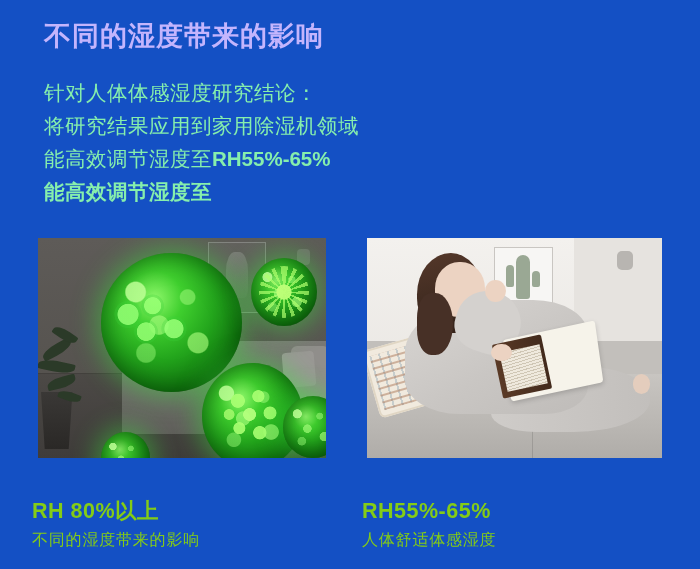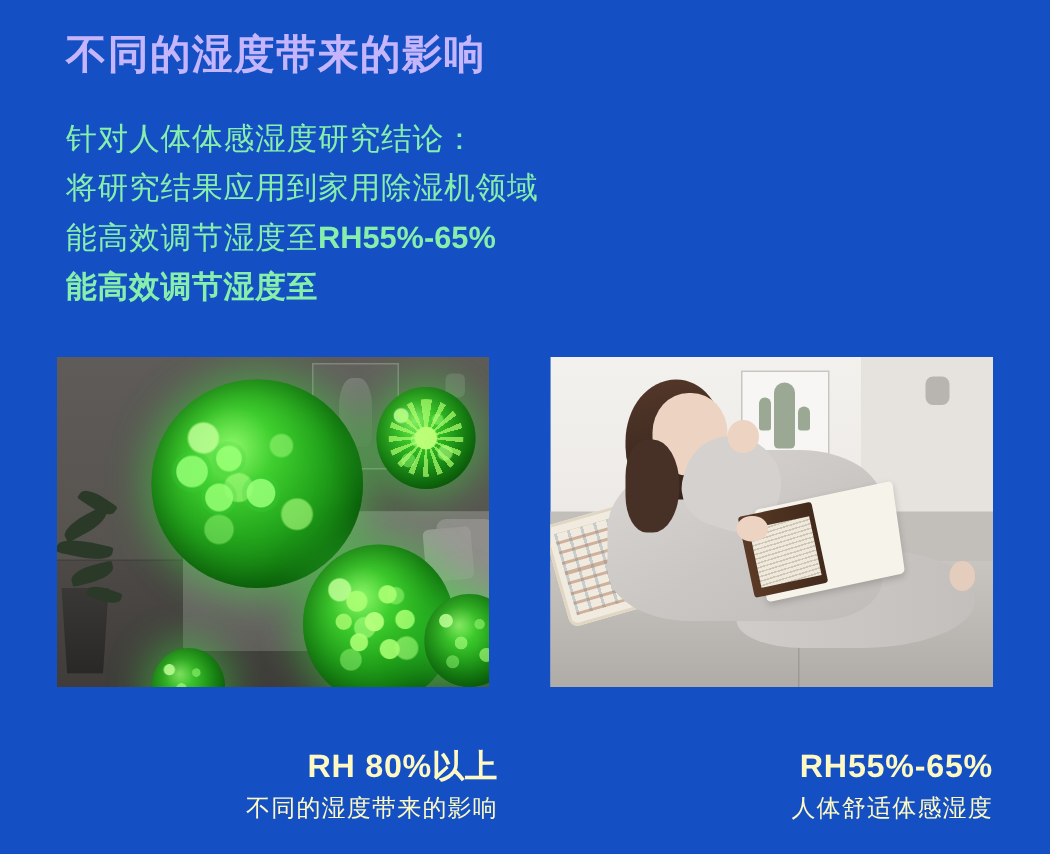--- a/index.html
+++ b/index.html
@@ -308,22 +308,22 @@
   .rl-hand2 {
     position:absolute; left:42%; top:48%; width:7%; height:8%;
     background:#ecd3c2; border-radius:50%;
   }
 
   
   .caption {
     position:absolute;
     top:498px;
     width:300px;
-    text-align:right;
-    color:#fef9c3;
+    text-align:left;
+    color:#84cc16;
   }
   .caption-left  { left:32px; }
   .caption-right { left:362px; }
   .caption-title {
     font-size:21.5px;
     font-weight:bold;
     letter-spacing:0.5px;
     line-height:1.25;
     white-space:nowrap;
   }

